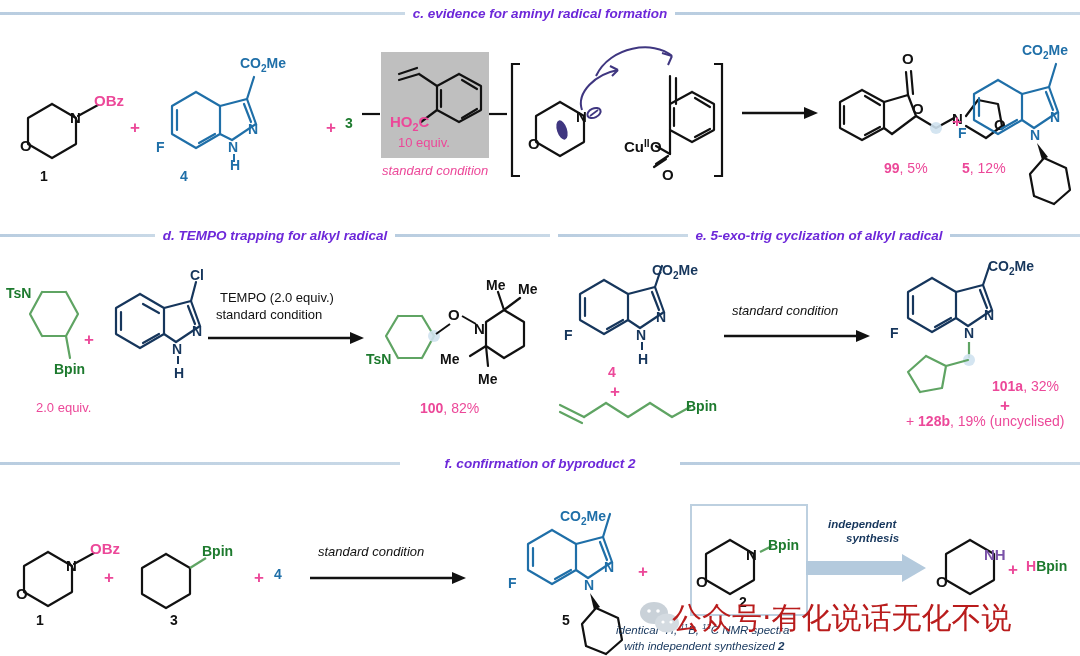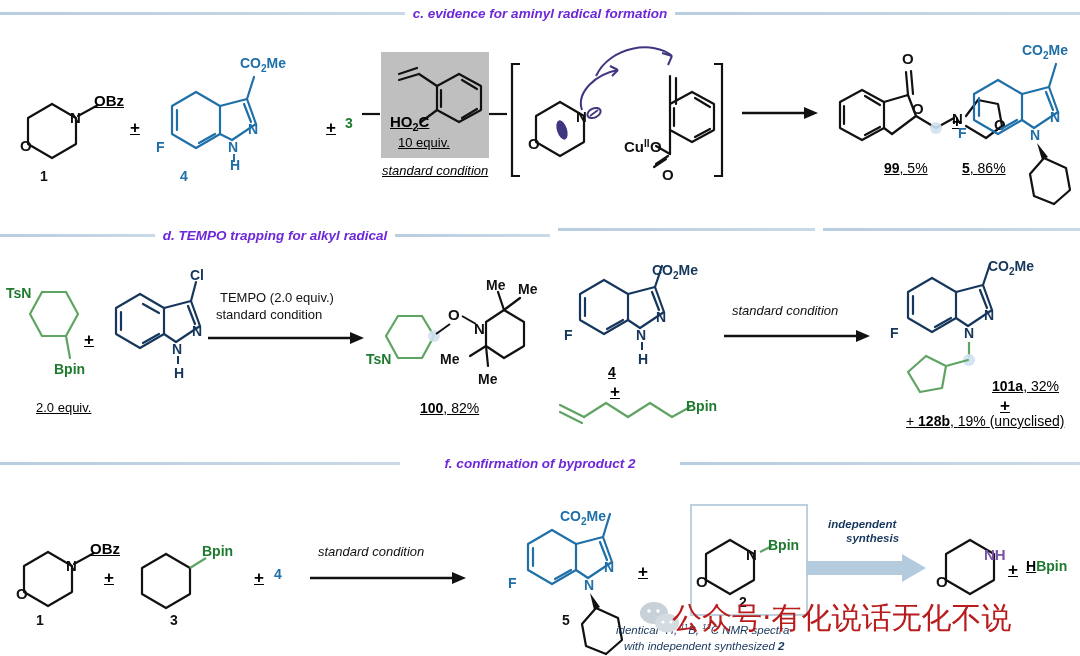--- a/index.html
+++ b/index.html
@@ -9,21 +9,21 @@
   .rule{flex:1;height:3px;background:linear-gradient(to right,#b9cde0,#c9d9e7);}
   .panel-title{font-style:italic;font-weight:bold;font-size:13.5px;color:#6d28d9;white-space:nowrap;}
   svg{position:absolute;left:0;top:0;overflow:visible;}
   .lbl{position:absolute;white-space:nowrap;}
   .bold{font-weight:bold;}
   .ital{font-style:italic;}
   .cmp{font-weight:bold;font-size:14px;color:#111;}
   .blue{color:#1f6fa8;}
   .grn{color:#1d7a2e;}
   .nav{color:#16365c;}
-  .blk{color:#000000;text-decoration:underline;}
+  .blk{color:#ec4899;}
   .gray-box{position:absolute;background:#bfbfbf;}
   .sub{font-size:0.72em;vertical-align:sub;}
   .sup{font-size:0.66em;vertical-align:super;}
   .watermark{position:absolute;color:#b91c1c;font-size:30px;white-space:nowrap;
              font-family:"DejaVu Sans",sans-serif;}
   .wm-logo{position:absolute;}
   .box-outline{position:absolute;border:2px solid #bdd0e0;}
   .note{position:absolute;font-style:italic;font-size:11.5px;color:#16365c;white-space:nowrap;}
   .cond{position:absolute;font-size:13px;color:#111;white-space:nowrap;}
 </style>
@@ -163,21 +163,21 @@
   </g>
   <text x="90" y="92" font-family="Liberation Sans, sans-serif" font-size="14" font-weight="bold" fill="#1f6fa8">N</text>
   <text x="70" y="110" font-family="Liberation Sans, sans-serif" font-size="14" font-weight="bold" fill="#1f6fa8">N</text>
   <text x="-2" y="108" font-family="Liberation Sans, sans-serif" font-size="14" font-weight="bold" fill="#1f6fa8">F</text>
   <path d="M77,113 L82,130 L88,127 Z" fill="#111"></path>
   <g stroke="#111" stroke-width="2.2" fill="none" stroke-linecap="round">
     <path d="M84,128 L70,144 M70,144 L74,166 M74,166 L94,174 M94,174 L110,160 M110,160 L106,138 M106,138 L84,128"></path>
   </g>
 </svg>
 <div class="lbl bold blue" style="left:1022px;top:42px;font-size:14px;">CO<span class="sub">2</span>Me</div>
-<div class="lbl blk" style="left:962px;top:160px;font-size:14px;"><span class="bold">5</span>, <span>86%</span></div>
+<div class="lbl blk" style="left:962px;top:160px;font-size:14px;"><span class="bold">5</span>, <span>12%</span></div>
 
 <div class="panel-head" style="top:228px;width:550px;">
   <div class="rule"></div>
   <div class="panel-title">d. TEMPO trapping for alkyl radical</div>
   <div class="rule"></div>
 </div>
 
 <svg width="120" height="120" style="left:4px;top:270px;">
   <g stroke="#5fa463" stroke-width="2.2" fill="none" stroke-linecap="round">
     <path d="M38,22 L62,22 M62,22 L74,44 M74,44 L62,66 M62,66 L38,66 M38,66 L26,44 M26,44 L38,22"></path>
@@ -228,20 +228,21 @@
   </g>
   <text x="108" y="18" font-family="Liberation Sans, sans-serif" font-size="14" font-weight="bold" fill="#111">Me</text>
   <text x="140" y="22" font-family="Liberation Sans, sans-serif" font-size="14" font-weight="bold" fill="#111">Me</text>
   <text x="62" y="92" font-family="Liberation Sans, sans-serif" font-size="14" font-weight="bold" fill="#111">Me</text>
   <text x="100" y="112" font-family="Liberation Sans, sans-serif" font-size="14" font-weight="bold" fill="#111">Me</text>
 </svg>
 <div class="lbl blk" style="left:420px;top:400px;font-size:14px;"><span class="bold">100</span>, <span>82%</span></div>
 
 <div class="panel-head" style="top:228px;left:558px;width:522px;">
   <div class="rule"></div>
+  <div class="panel-title">e. 5-exo-trig cyclization of alkyl radical</div>
   <div class="rule"></div>
 </div>
 
 <svg width="160" height="140" style="left:560px;top:258px;">
   <g stroke="#16365c" stroke-width="2.2" fill="none" stroke-linecap="round">
     <path d="M20,36 L20,62 M20,62 L44,76 M44,76 L68,62 M68,62 L68,36 M68,36 L44,22 M44,22 L20,36"></path>
     <path d="M25,40 L25,58 M47,71 L63,62"></path>
     <path d="M68,36 L95,29 M95,29 L104,54 M104,54 L80,70 M80,70 L68,62"></path>
     <path d="M92,34 L99,52"></path>
     <path d="M95,29 L102,8"></path>

